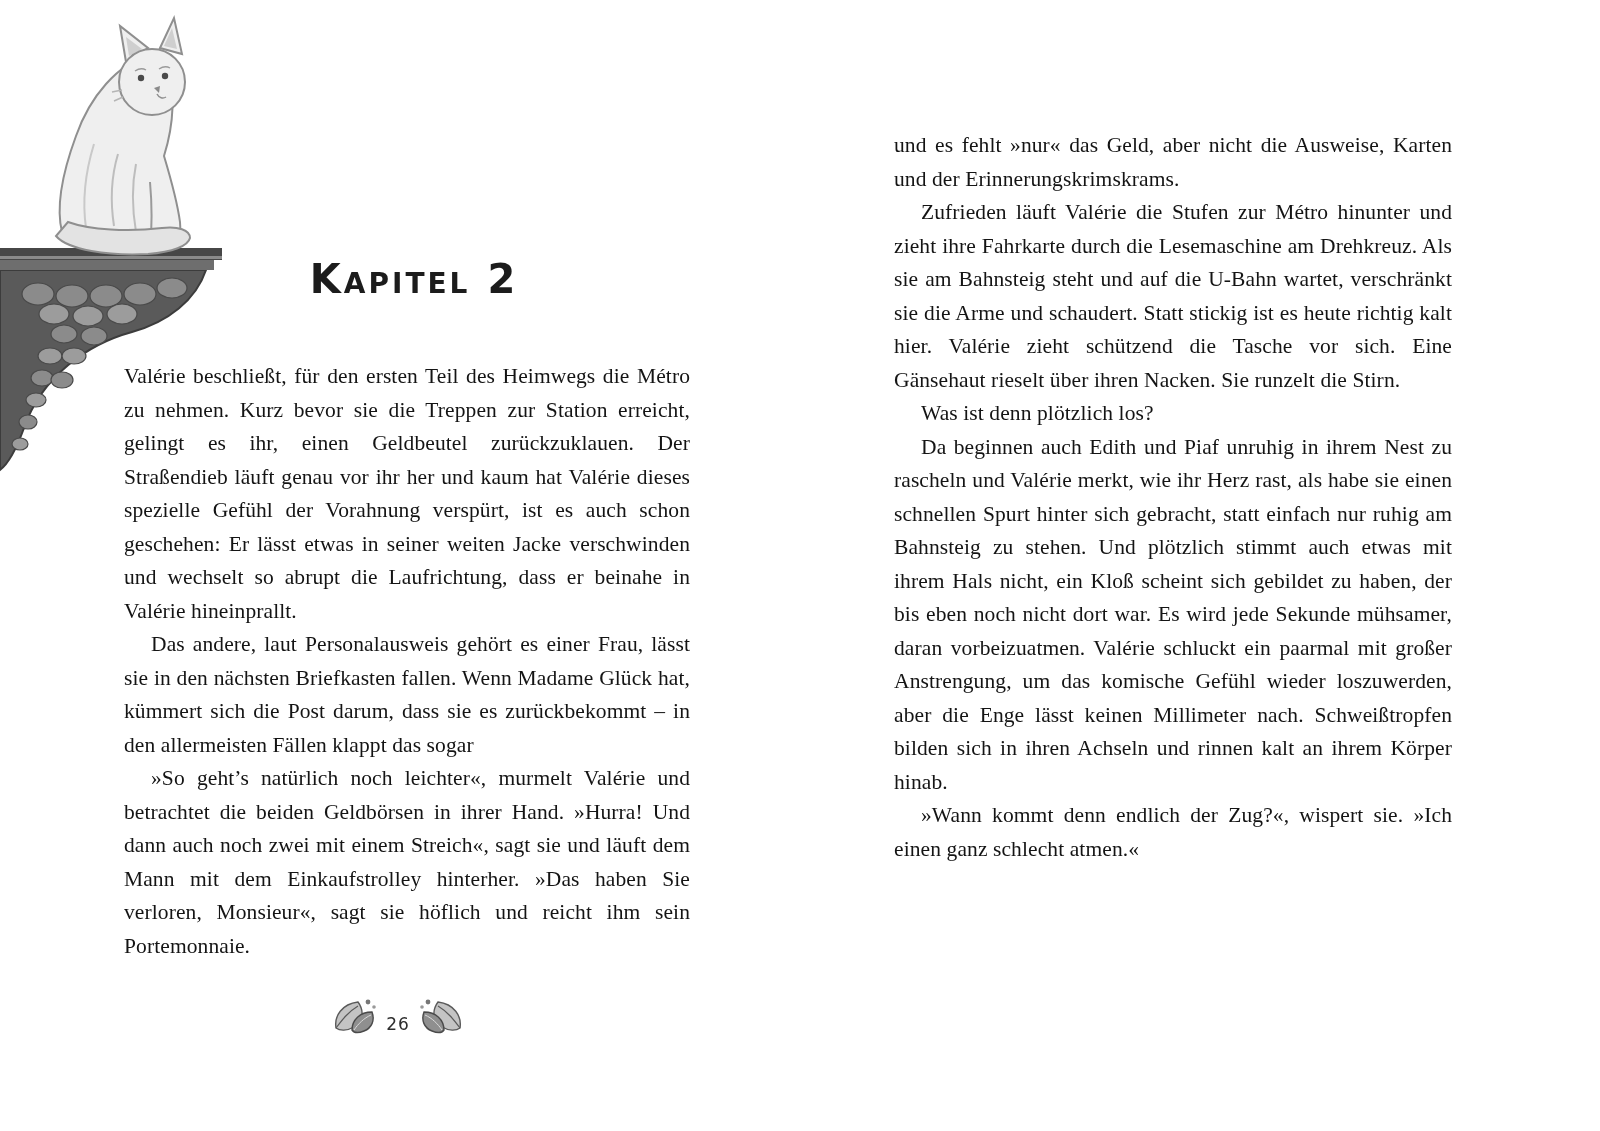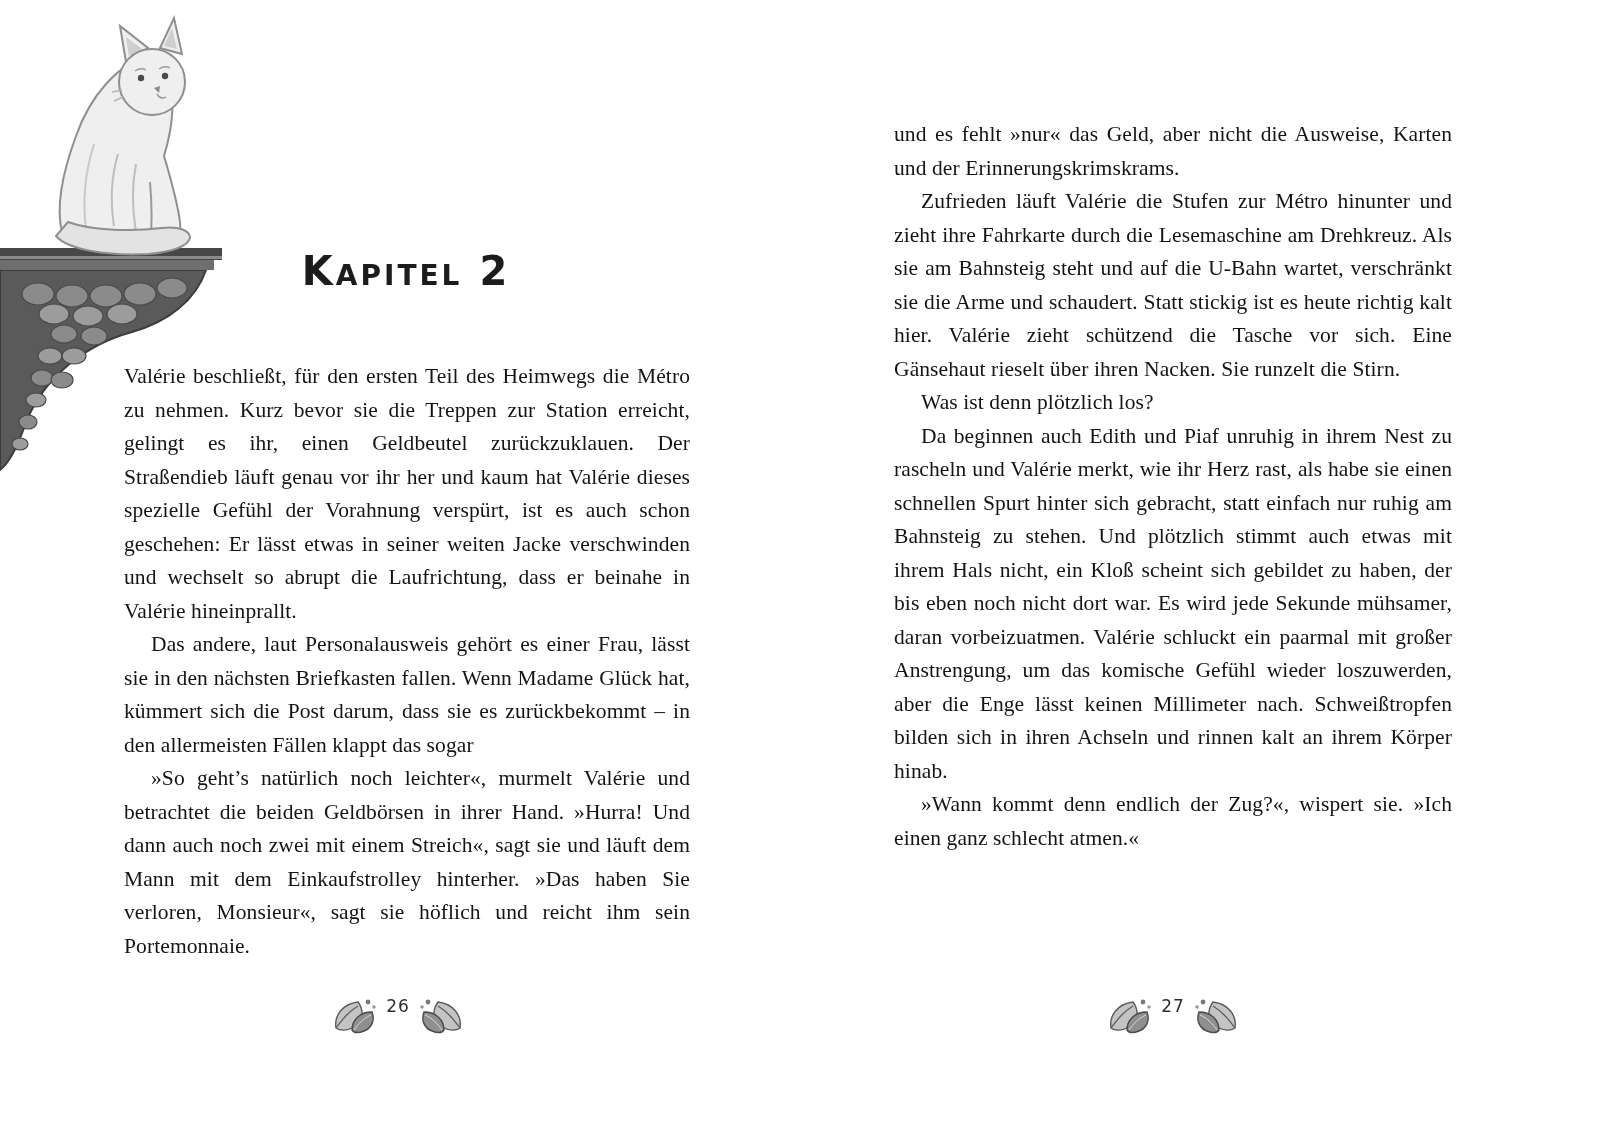--- a/index.html
+++ b/index.html
@@ -29,21 +29,21 @@
     top: 4px;
     width: 240px;
     height: 470px;
   }
 
   .chapter-heading {
     position: absolute;
     left: 115px;
     width: 566px;
     top: 240px;
-    margin: 8px;
+    margin: 16px;
     text-align: center;
     font-family: "DejaVu Sans", sans-serif;
     font-weight: 700;
     font-variant: small-caps;
     font-size: 40px;
     letter-spacing: 3px;
     color: #1c1c1c;
   }
 
   .text-col {
@@ -56,30 +56,30 @@
     -webkit-hyphens: auto;
   }
   .text-col-left {
     left: 124px;
     width: 566px;
     top: 360px;
   }
   .text-col-right {
     left: 894px;
     width: 558px;
-    top: 118px;
+    top: 129px;
   }
   .text-col p { margin: 0; }
   .text-col p.indent { text-indent: 27px; }
 
   .page-footer {
     position: absolute;
     top: 996px;
     display: flex;
-    align-items: flex-start;
+    align-items: flex-end;
     justify-content: center;
     gap: 8px;
   }
   .page-footer-left  { left: 115px; width: 566px; }
 
   .page-number {
     font-family: "DejaVu Sans", sans-serif;
     font-size: 17px;
     color: #2e2e2e;
     letter-spacing: 1px;
@@ -187,32 +187,13 @@
 <div class="page page-right">
 
   <div class="text-col text-col-right" style="left:94px;">
     <p>und es fehlt »nur« das Geld, aber nicht die Ausweise, Karten und der Erinnerungskrimskrams.</p>
     <p class="indent">Zufrieden läuft Valérie die Stufen zur Métro hinunter und zieht ihre Fahrkarte durch die Lesemaschine am Drehkreuz. Als sie am Bahnsteig steht und auf die U-Bahn wartet, verschränkt sie die Arme und schaudert. Statt stickig ist es heute richtig kalt hier. Valérie zieht schützend die Tasche vor sich. Eine Gänsehaut rieselt über ihren Nacken. Sie runzelt die Stirn.</p>
     <p class="indent">Was ist denn plötzlich los?</p>
     <p class="indent">Da beginnen auch Edith und Piaf unruhig in ihrem Nest zu rascheln und Valérie merkt, wie ihr Herz rast, als habe sie einen schnellen Spurt hinter sich gebracht, statt einfach nur ruhig am Bahnsteig zu stehen. Und plötzlich stimmt auch etwas mit ihrem Hals nicht, ein Kloß scheint sich gebildet zu haben, der bis eben noch nicht dort war. Es wird jede Sekunde mühsamer, daran vorbeizuatmen. Valérie schluckt ein paarmal mit großer Anstrengung, um das komische Gefühl wieder loszuwerden, aber die Enge lässt keinen Millimeter nach. Schweißtropfen bilden sich in ihren Achseln und rinnen kalt an ihrem Körper hinab.</p>
     <p class="indent">»Wann kommt denn endlich der Zug?«, wispert sie. »Ich einen ganz schlecht atmen.«</p>
   </div>
 
-  <div class="page-footer" style="left:94px; width:558px;">
-    <svg class="ornament" viewBox="0 0 46 38">
-      <path d="M4,32 C2,20 10,8 26,6 C32,14 32,26 22,31 C15,35 8,35 4,32 Z" fill="#c4c4c4" stroke="#5a5a5a" stroke-width="1.4"></path>
-      <path d="M4,32 C10,24 16,16 26,10" fill="none" stroke="#5a5a5a" stroke-width="1.2"></path>
-      <path d="M20,34 C20,24 28,16 40,16 C43,24 40,32 32,35 C27,37 22,37 20,34 Z" fill="#8f8f8f" stroke="#4a4a4a" stroke-width="1.4"></path>
-      <path d="M22,34 C26,28 32,22 39,19" fill="none" stroke="#dcdcdc" stroke-width="1"></path>
-      <circle cx="36" cy="6" r="2.4" fill="#777777"></circle>
-      <circle cx="42" cy="11" r="1.8" fill="#999999"></circle>
-    </svg>
-    <span class="page-number">27</span>
-    <svg class="ornament mirrored" viewBox="0 0 46 38">
-      <path d="M4,32 C2,20 10,8 26,6 C32,14 32,26 22,31 C15,35 8,35 4,32 Z" fill="#c4c4c4" stroke="#5a5a5a" stroke-width="1.4"></path>
-      <path d="M4,32 C10,24 16,16 26,10" fill="none" stroke="#5a5a5a" stroke-width="1.2"></path>
-      <path d="M20,34 C20,24 28,16 40,16 C43,24 40,32 32,35 C27,37 22,37 20,34 Z" fill="#8f8f8f" stroke="#4a4a4a" stroke-width="1.4"></path>
-      <path d="M22,34 C26,28 32,22 39,19" fill="none" stroke="#dcdcdc" stroke-width="1"></path>
-      <circle cx="36" cy="6" r="2.4" fill="#777777"></circle>
-      <circle cx="42" cy="11" r="1.8" fill="#999999"></circle>
-    </svg>
-  </div>
 </div>
 
 </body></html>

